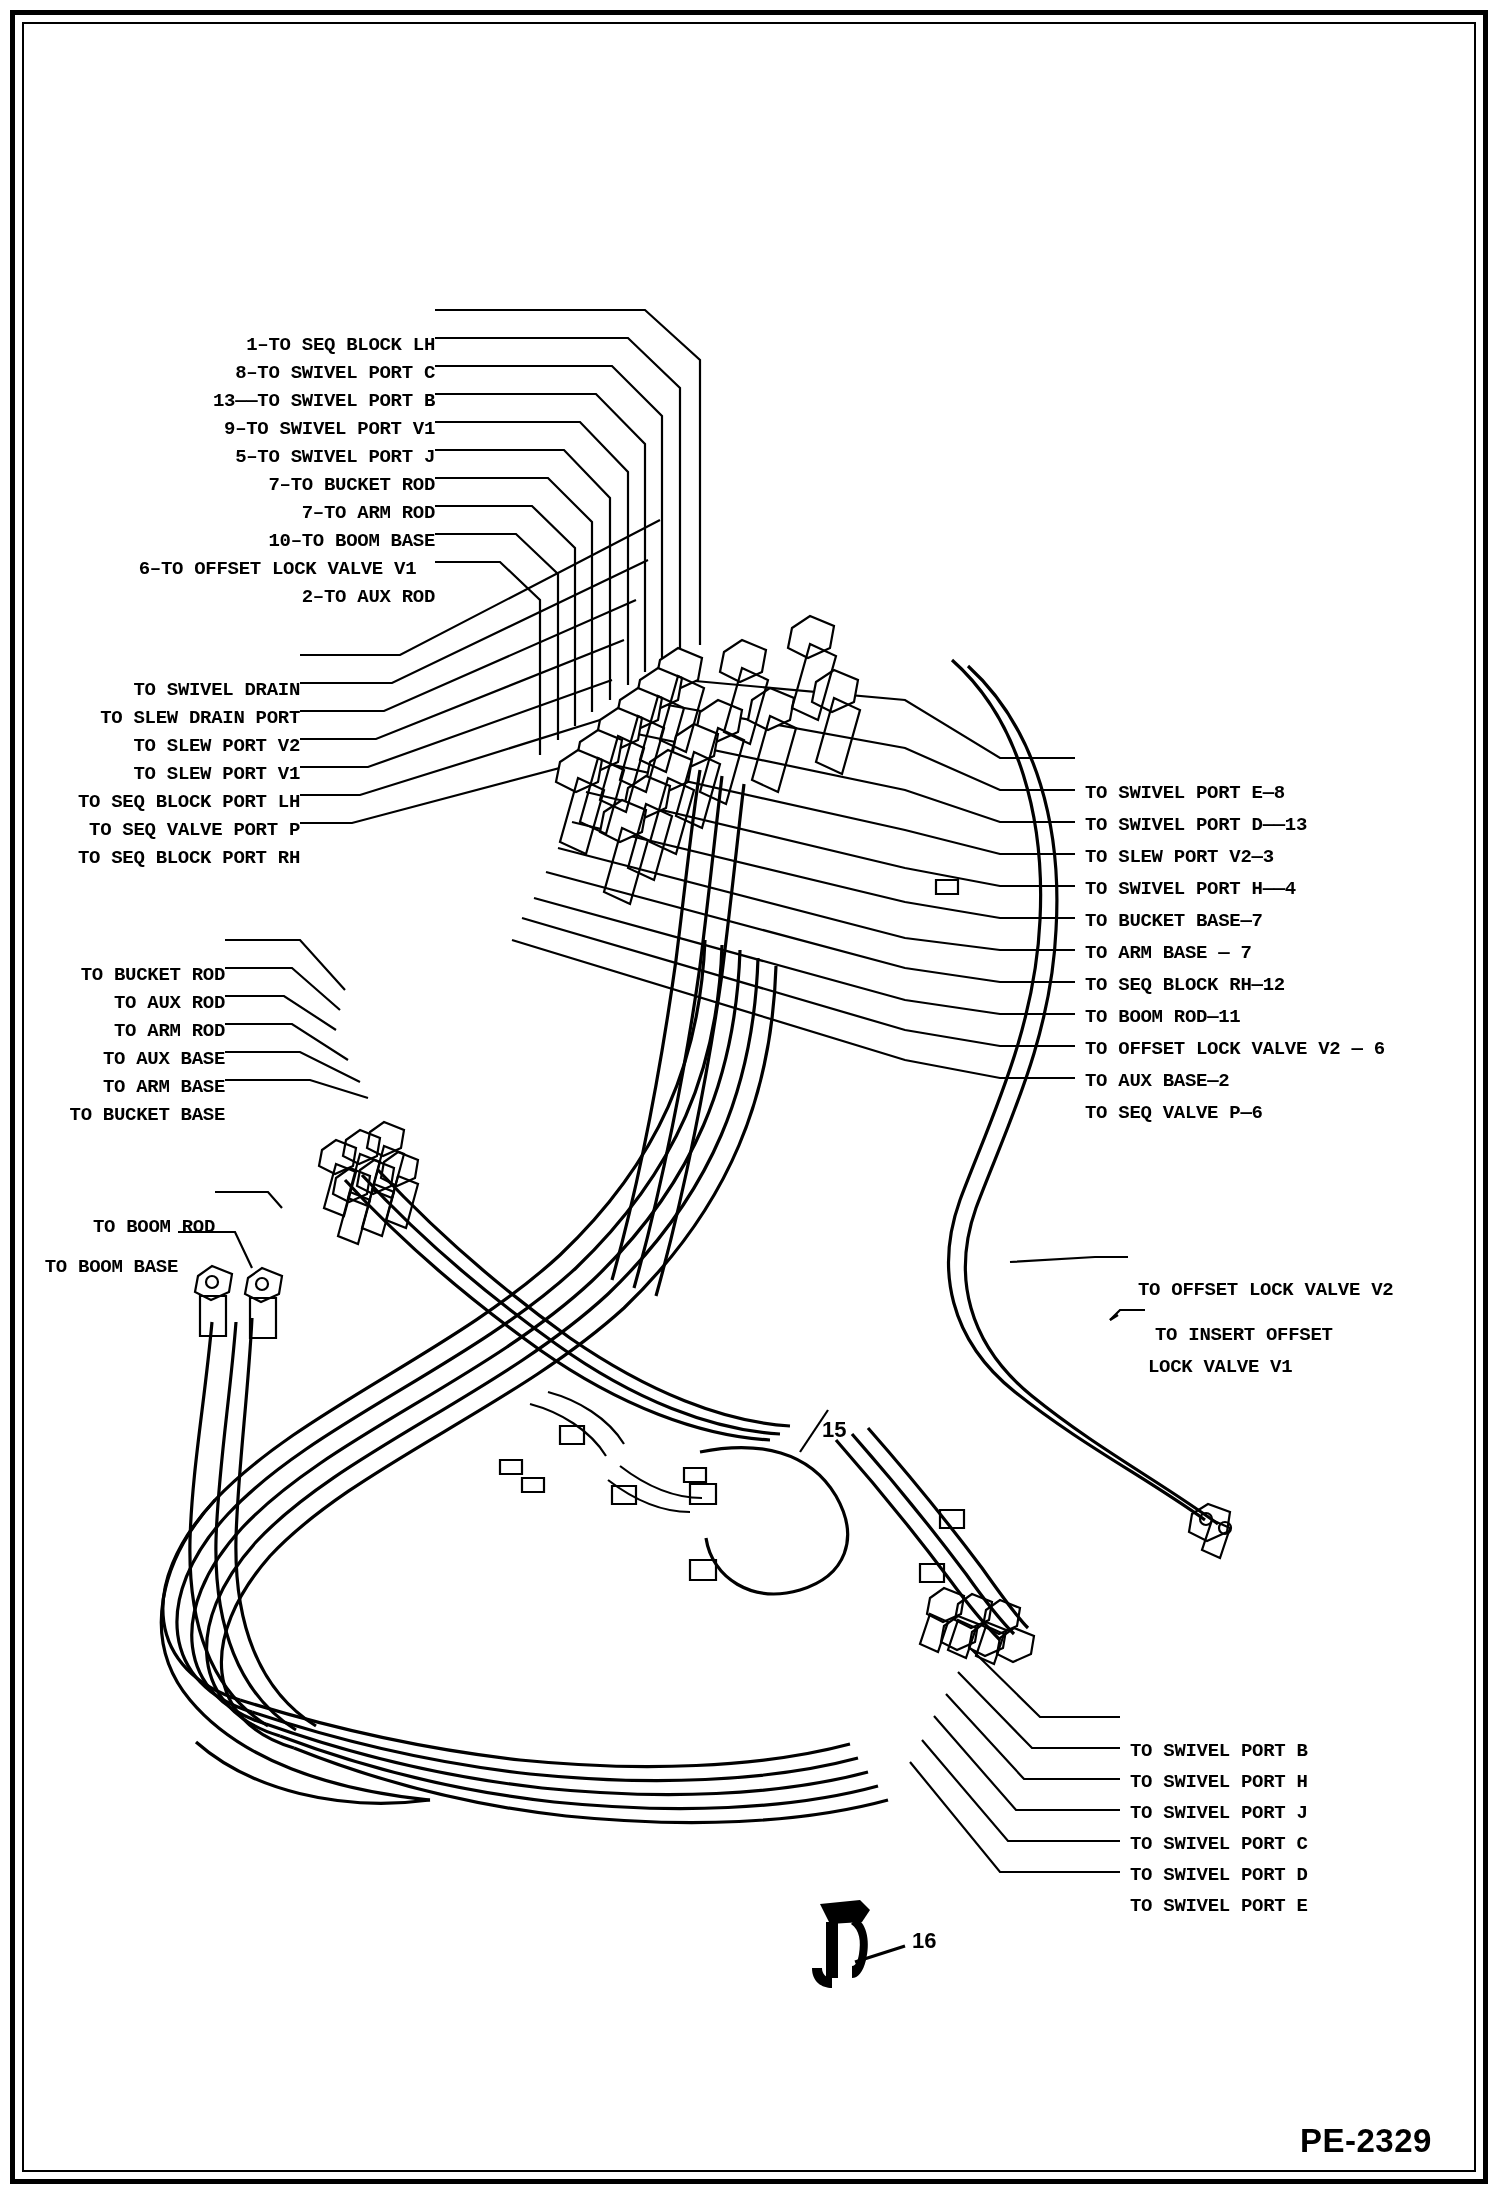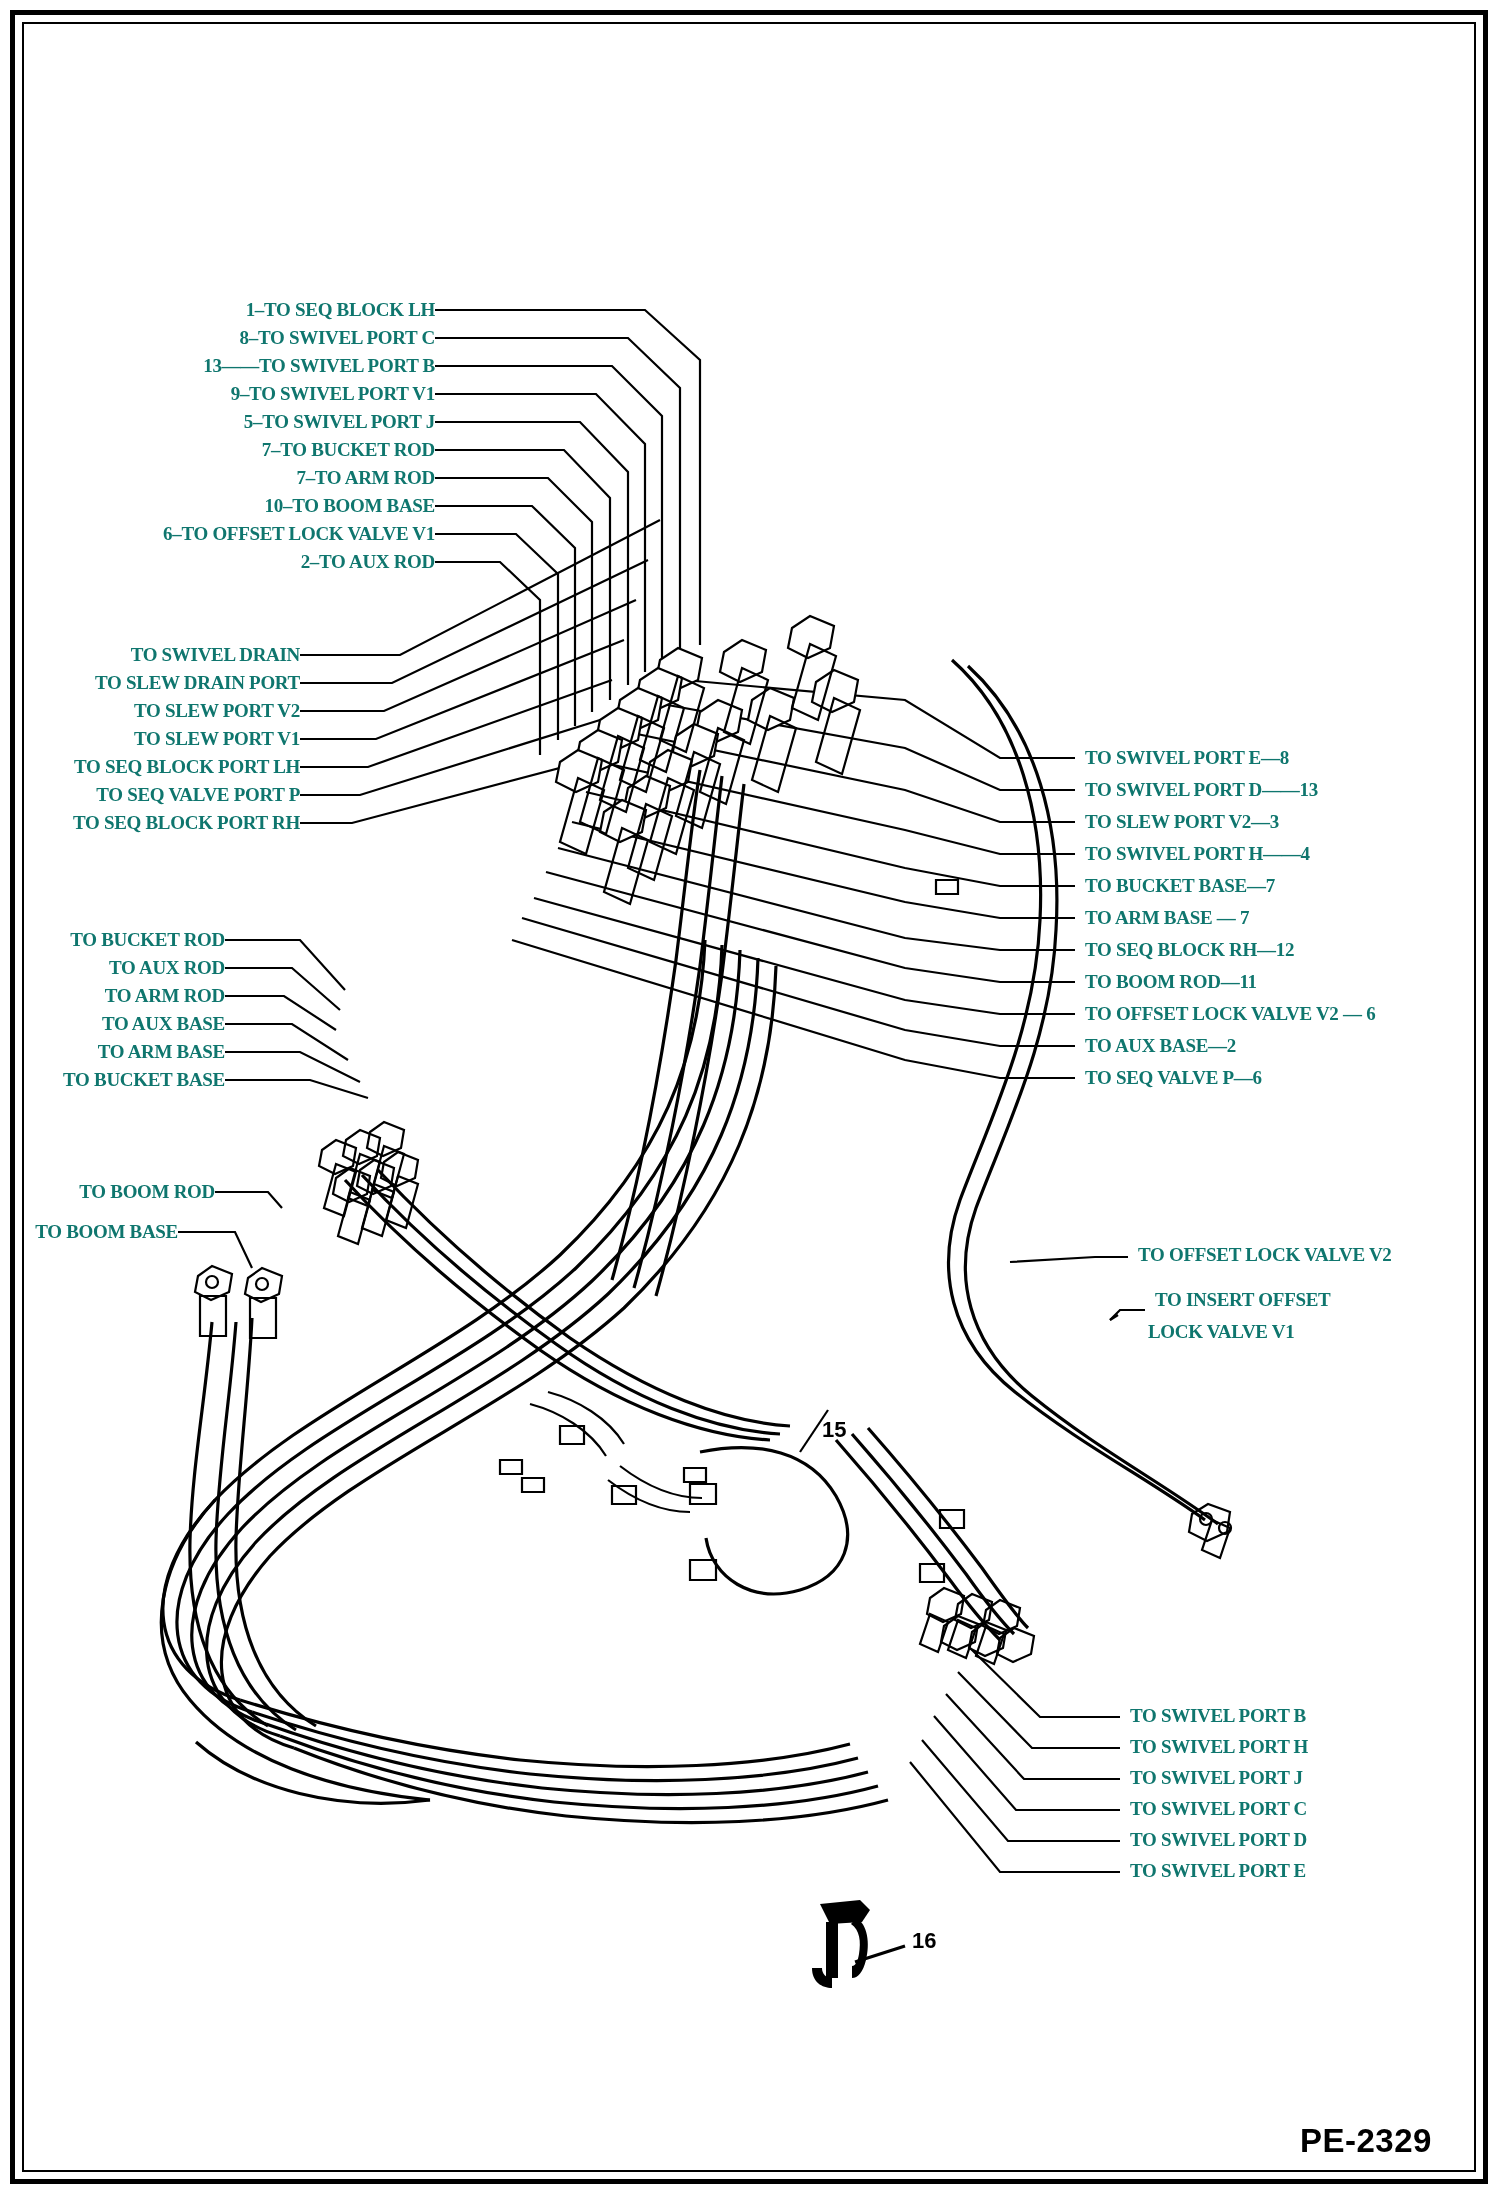--- a/index.html
+++ b/index.html
@@ -38,27 +38,28 @@
   }
   .canvas {
     position: absolute;
     left: 0;
     top: 0;
     width: 1498px;
     height: 2194px;
   }
   .lbl {
     position: absolute;
-    font-family: Liberation Serif, serif;
+    font-family: Liberation Mono, monospace;
     font-weight: bold;
     font-size: 19px;
     letter-spacing: -0.3px;
-    color: #0f766e;
+    color: #000000;
     white-space: nowrap;
     line-height: 1.05;
+    margin-top: 36px;
   }
   .lbl.r { text-align: right; }
   .lbl.l { text-align: left; }
   .num {
     position: absolute;
     font-family: "Liberation Sans", sans-serif;
     font-weight: bold;
     font-size: 22px;
     color: #000;
     white-space: nowrap;
@@ -357,21 +358,21 @@
   </div>
   <div class="lbl r" style="left:150px; top:440px; width:285px;">
     <span>7</span><span>–</span><span>TO BUCKET ROD</span>
   </div>
   <div class="lbl r" style="left:150px; top:468px; width:285px;">
     <span>7</span><span>–</span><span>TO ARM ROD</span>
   </div>
   <div class="lbl r" style="left:150px; top:496px; width:285px;">
     <span>10</span><span>–</span><span>TO BOOM BASE</span>
   </div>
-  <div class="lbl r" style="left:120px; top:524px; width:315px;">
+  <div class="lbl r" style="left:120px; top:524px; width:315px;text-align:center;">
     <span>6</span><span>–</span><span>TO OFFSET LOCK VALVE V1</span>
   </div>
   <div class="lbl r" style="left:150px; top:552px; width:285px;">
     <span>2</span><span>–</span><span>TO AUX ROD</span>
   </div>
 
   <div class="lbl r" style="left:40px; top:645px; width:260px;">TO SWIVEL DRAIN</div>
   <div class="lbl r" style="left:40px; top:673px; width:260px;">TO SLEW DRAIN PORT</div>
   <div class="lbl r" style="left:40px; top:701px; width:260px;">TO SLEW PORT V2</div>
   <div class="lbl r" style="left:40px; top:729px; width:260px;">TO SLEW PORT V1</div>

